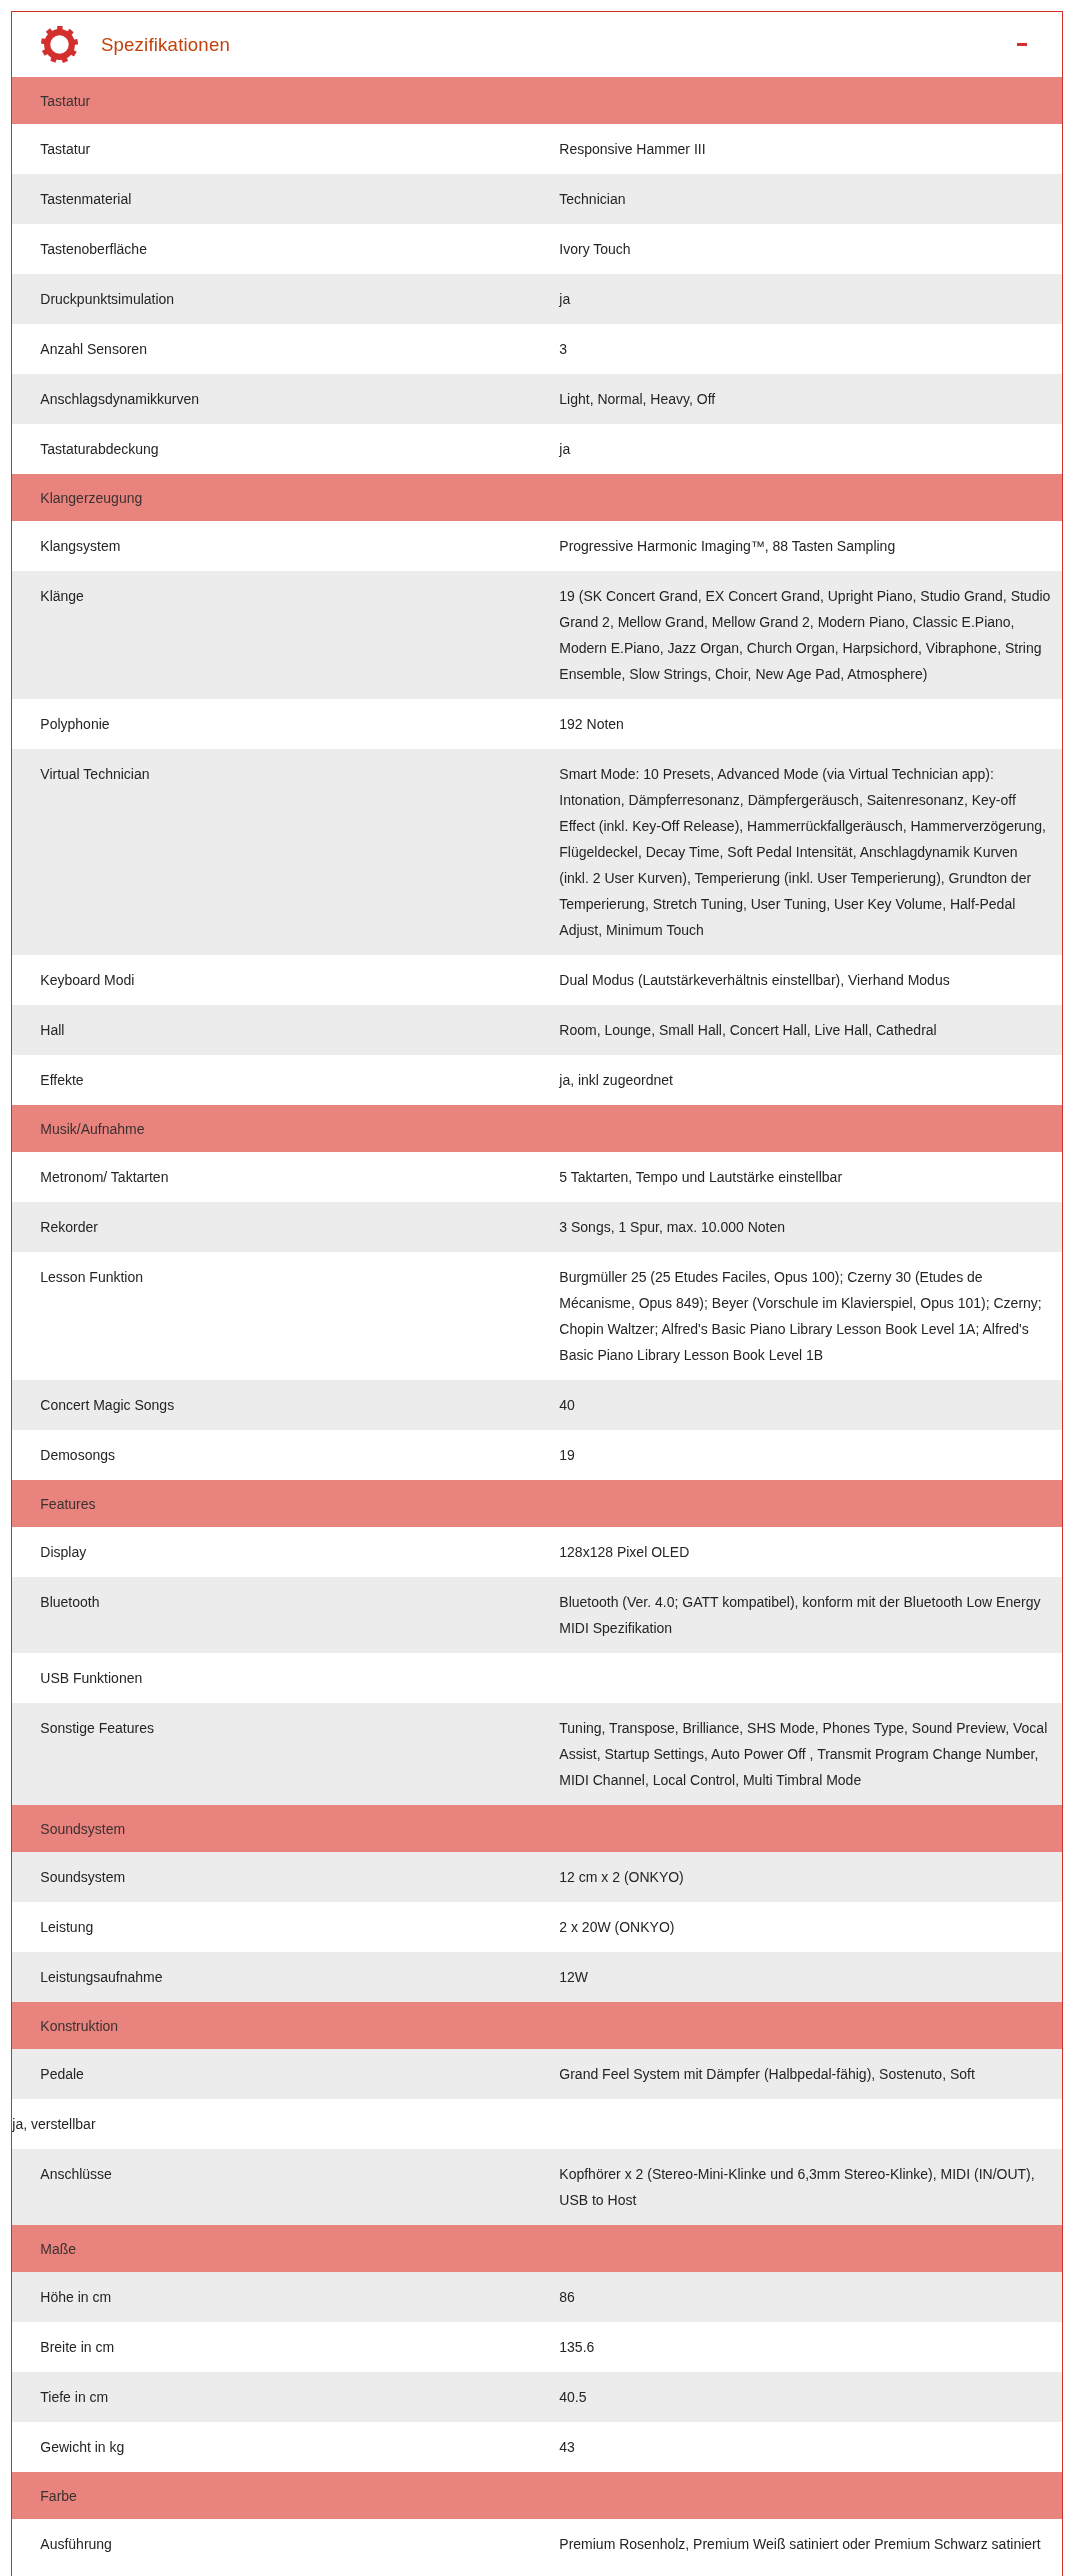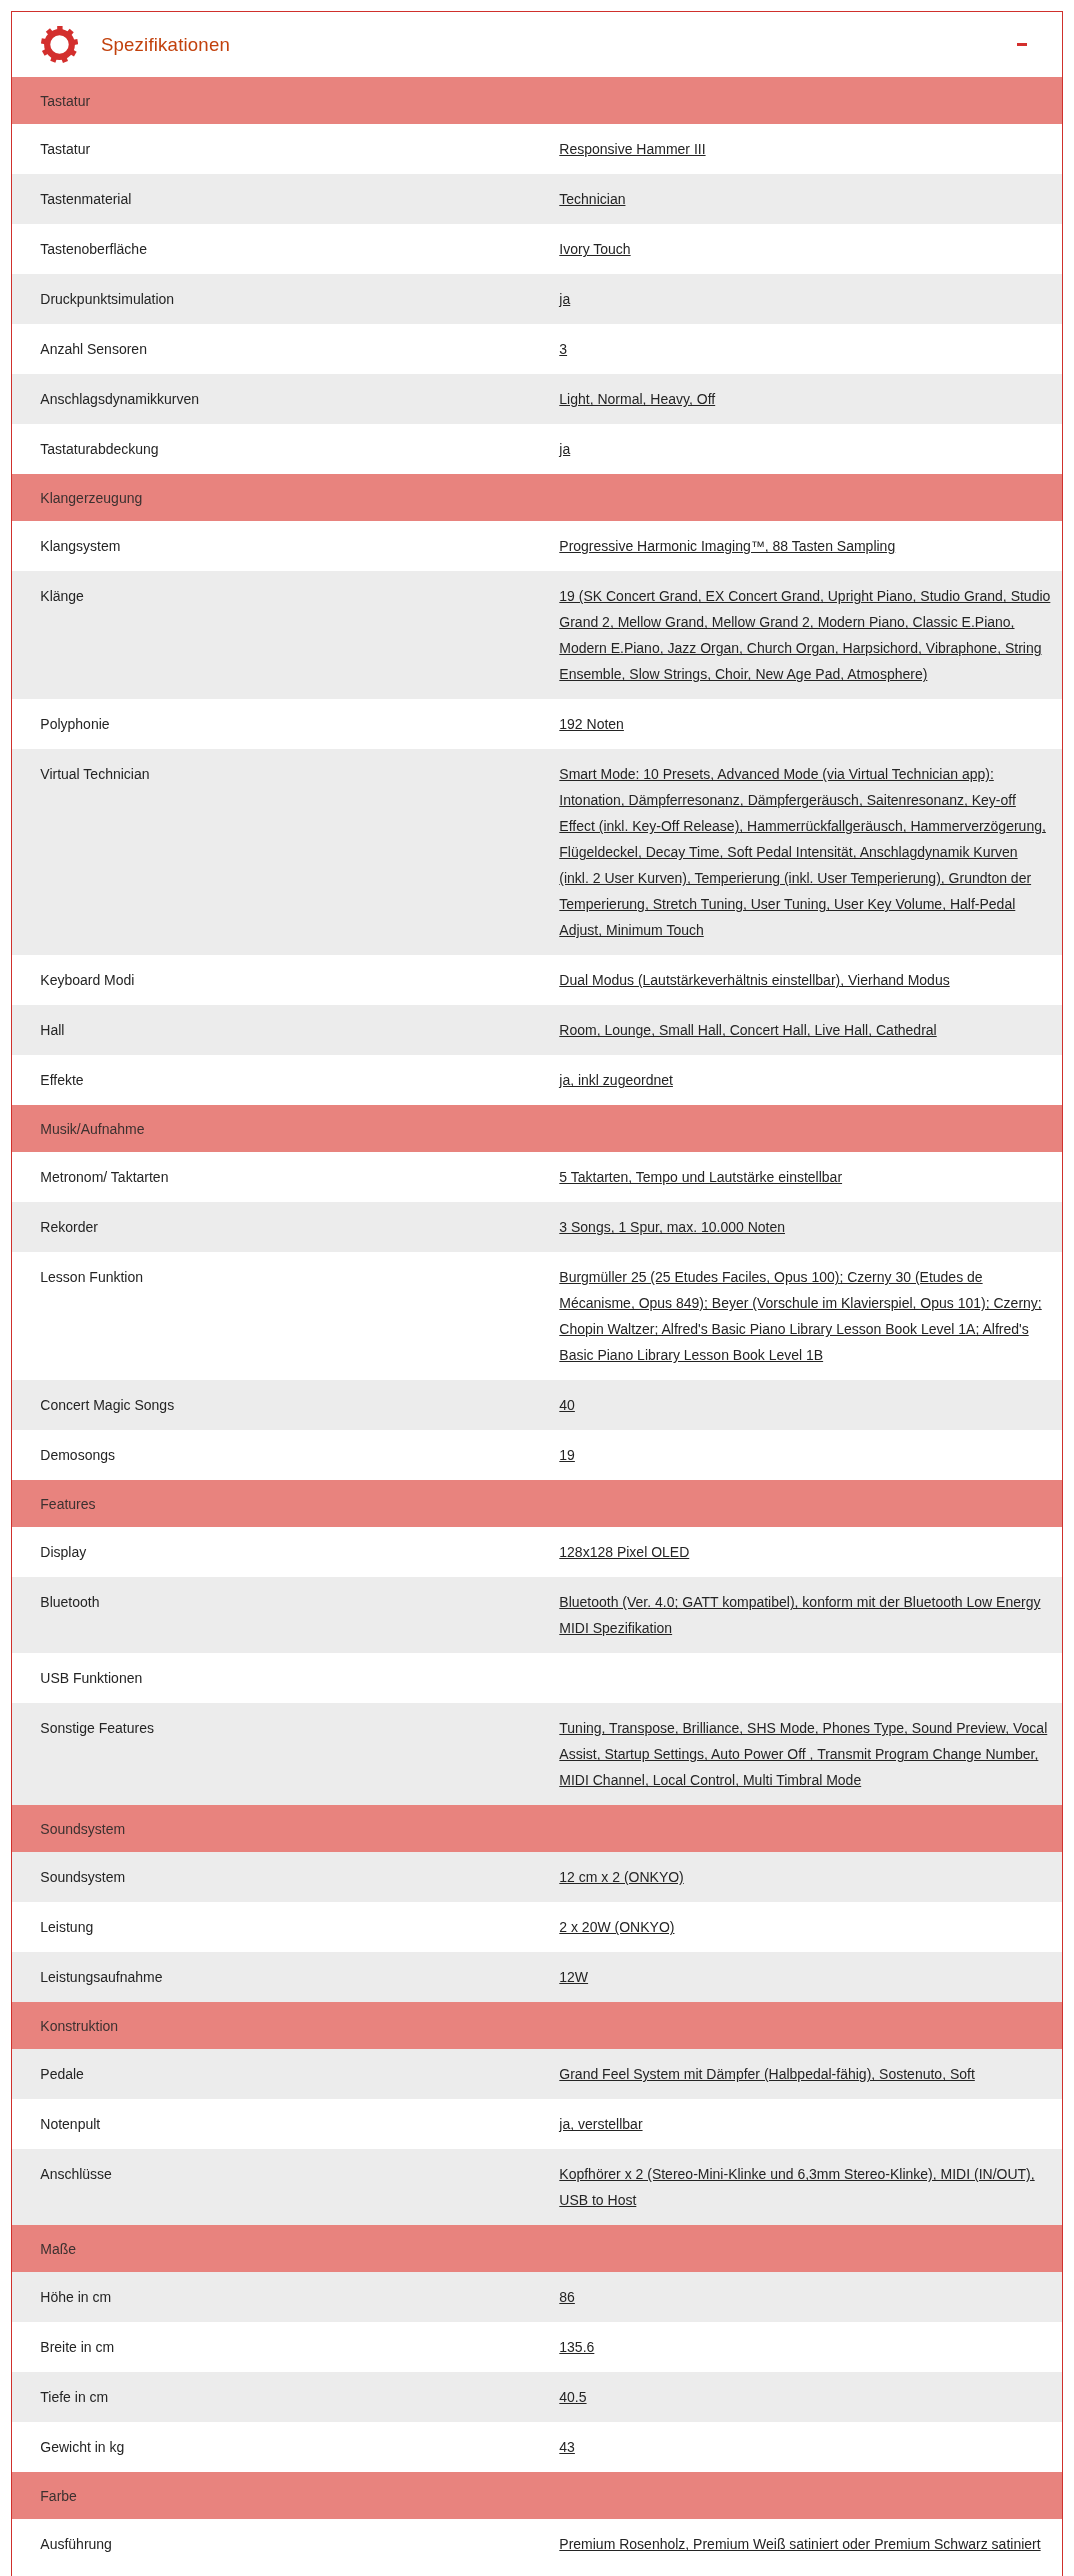--- a/index.html
+++ b/index.html
@@ -73,21 +73,20 @@
     box-sizing: border-box;
     padding-left: 28px;
     padding-right: 24px;
     color: #242424;
   }
   .spec-value {
     flex: 1 1 auto;
     box-sizing: border-box;
     padding-right: 11.3px;
     color: #242424;
-    text-decoration: underline;
   }
   .panel-footer {
     position: relative;
     height: 74px;
     background: #ffffff;
   }
 </style>
 </head>
 <body>
 
@@ -224,21 +223,20 @@
         <div class="spec-row">
           <div class="spec-label">Leistungsaufnahme</div>
           <div class="spec-value">12W</div>
         </div>
         <div class="section-row"><span>Konstruktion</span></div>
         <div class="spec-row">
           <div class="spec-label">Pedale</div>
           <div class="spec-value">Grand Feel System mit Dämpfer (Halbpedal-fähig), Sostenuto, Soft</div>
         </div>
         <div class="spec-row">
-          <div class="spec-label">Notenpult</div>
           <div class="spec-value">ja, verstellbar</div>
         </div>
         <div class="spec-row">
           <div class="spec-label">Anschlüsse</div>
           <div class="spec-value">Kopfhörer x 2 (Stereo-Mini-Klinke und 6,3mm Stereo-Klinke), MIDI (IN/OUT), USB to Host</div>
         </div>
         <div class="section-row"><span>Maße</span></div>
         <div class="spec-row">
           <div class="spec-label">Höhe in cm</div>
           <div class="spec-value">86</div>

